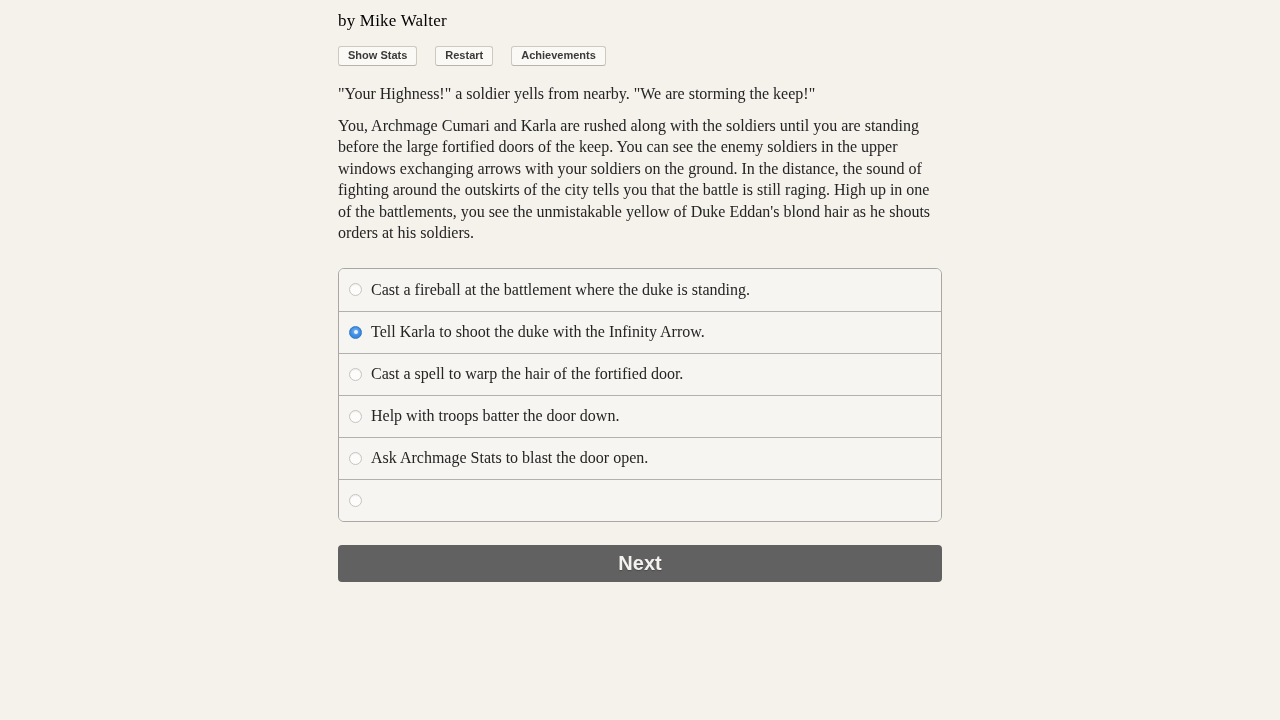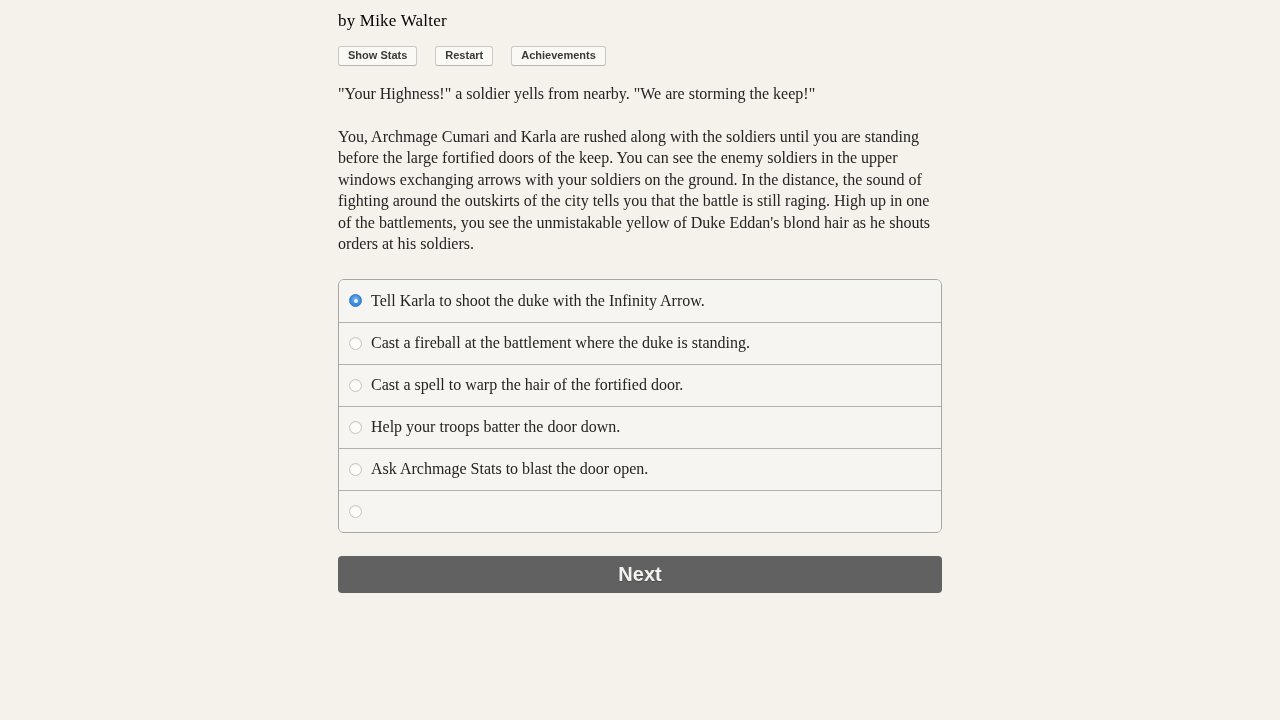--- a/index.html
+++ b/index.html
@@ -37,21 +37,21 @@
     padding: 2px 9px 3px 9px;
     cursor: pointer;
     line-height: 1.2;
   }
   .story { margin-top: 17px; }
   .story p {
     font-size: 16px;
     line-height: 21.5px;
     color: #242424;
   }
-  .story p + p { margin-top: 21px; }
+  .story p + p { margin-top: 10px; }
 
   .choices {
     margin-top: 24px;
     border: 1px solid #a9a7a2;
     border-radius: 6px;
     background: #f7f5f1;
     overflow: hidden;
   }
   .choice-row {
     display: flex;
@@ -117,34 +117,34 @@
     <button class="tb">Achievements</button>
   </div>
 
   <div class="story">
     <p>"Your Highness!" a soldier yells from nearby. "We are storming the keep!"</p>
     <p>You, Archmage Cumari and Karla are rushed along with the soldiers until you are standing before the large fortified doors of the keep. You can see the enemy soldiers in the upper windows exchanging arrows with your soldiers on the ground. In the distance, the sound of fighting around the outskirts of the city tells you that the battle is still raging. High up in one of the battlements, you see the unmistakable yellow of Duke Eddan's blond hair as he shouts orders at his soldiers.</p>
   </div>
 
   <div class="choices">
     <div class="choice-row">
+      <span class="radio"></span>
+      <span class="choice-label">Cast a fireball at the battlement where the duke is standing.</span>
+    </div>
+    <div class="choice-row">
       <span class="radio checked"></span>
       <span class="choice-label">Tell Karla to shoot the duke with the Infinity Arrow.</span>
-    </div>
-    <div class="choice-row">
-      <span class="radio"></span>
-      <span class="choice-label">Cast a fireball at the battlement where the duke is standing.</span>
     </div>
     <div class="choice-row">
       <span class="radio"></span>
       <span class="choice-label">Cast a spell to warp the hair of the fortified door.</span>
     </div>
     <div class="choice-row">
       <span class="radio"></span>
-      <span class="choice-label">Help your troops batter the door down.</span>
+      <span class="choice-label">Help with troops batter the door down.</span>
     </div>
     <div class="choice-row">
       <span class="radio"></span>
       <span class="choice-label">Ask Archmage Stats to blast the door open.</span>
     </div>
     <div class="choice-row">
       <span class="radio"></span>
     </div>
   </div>
 

